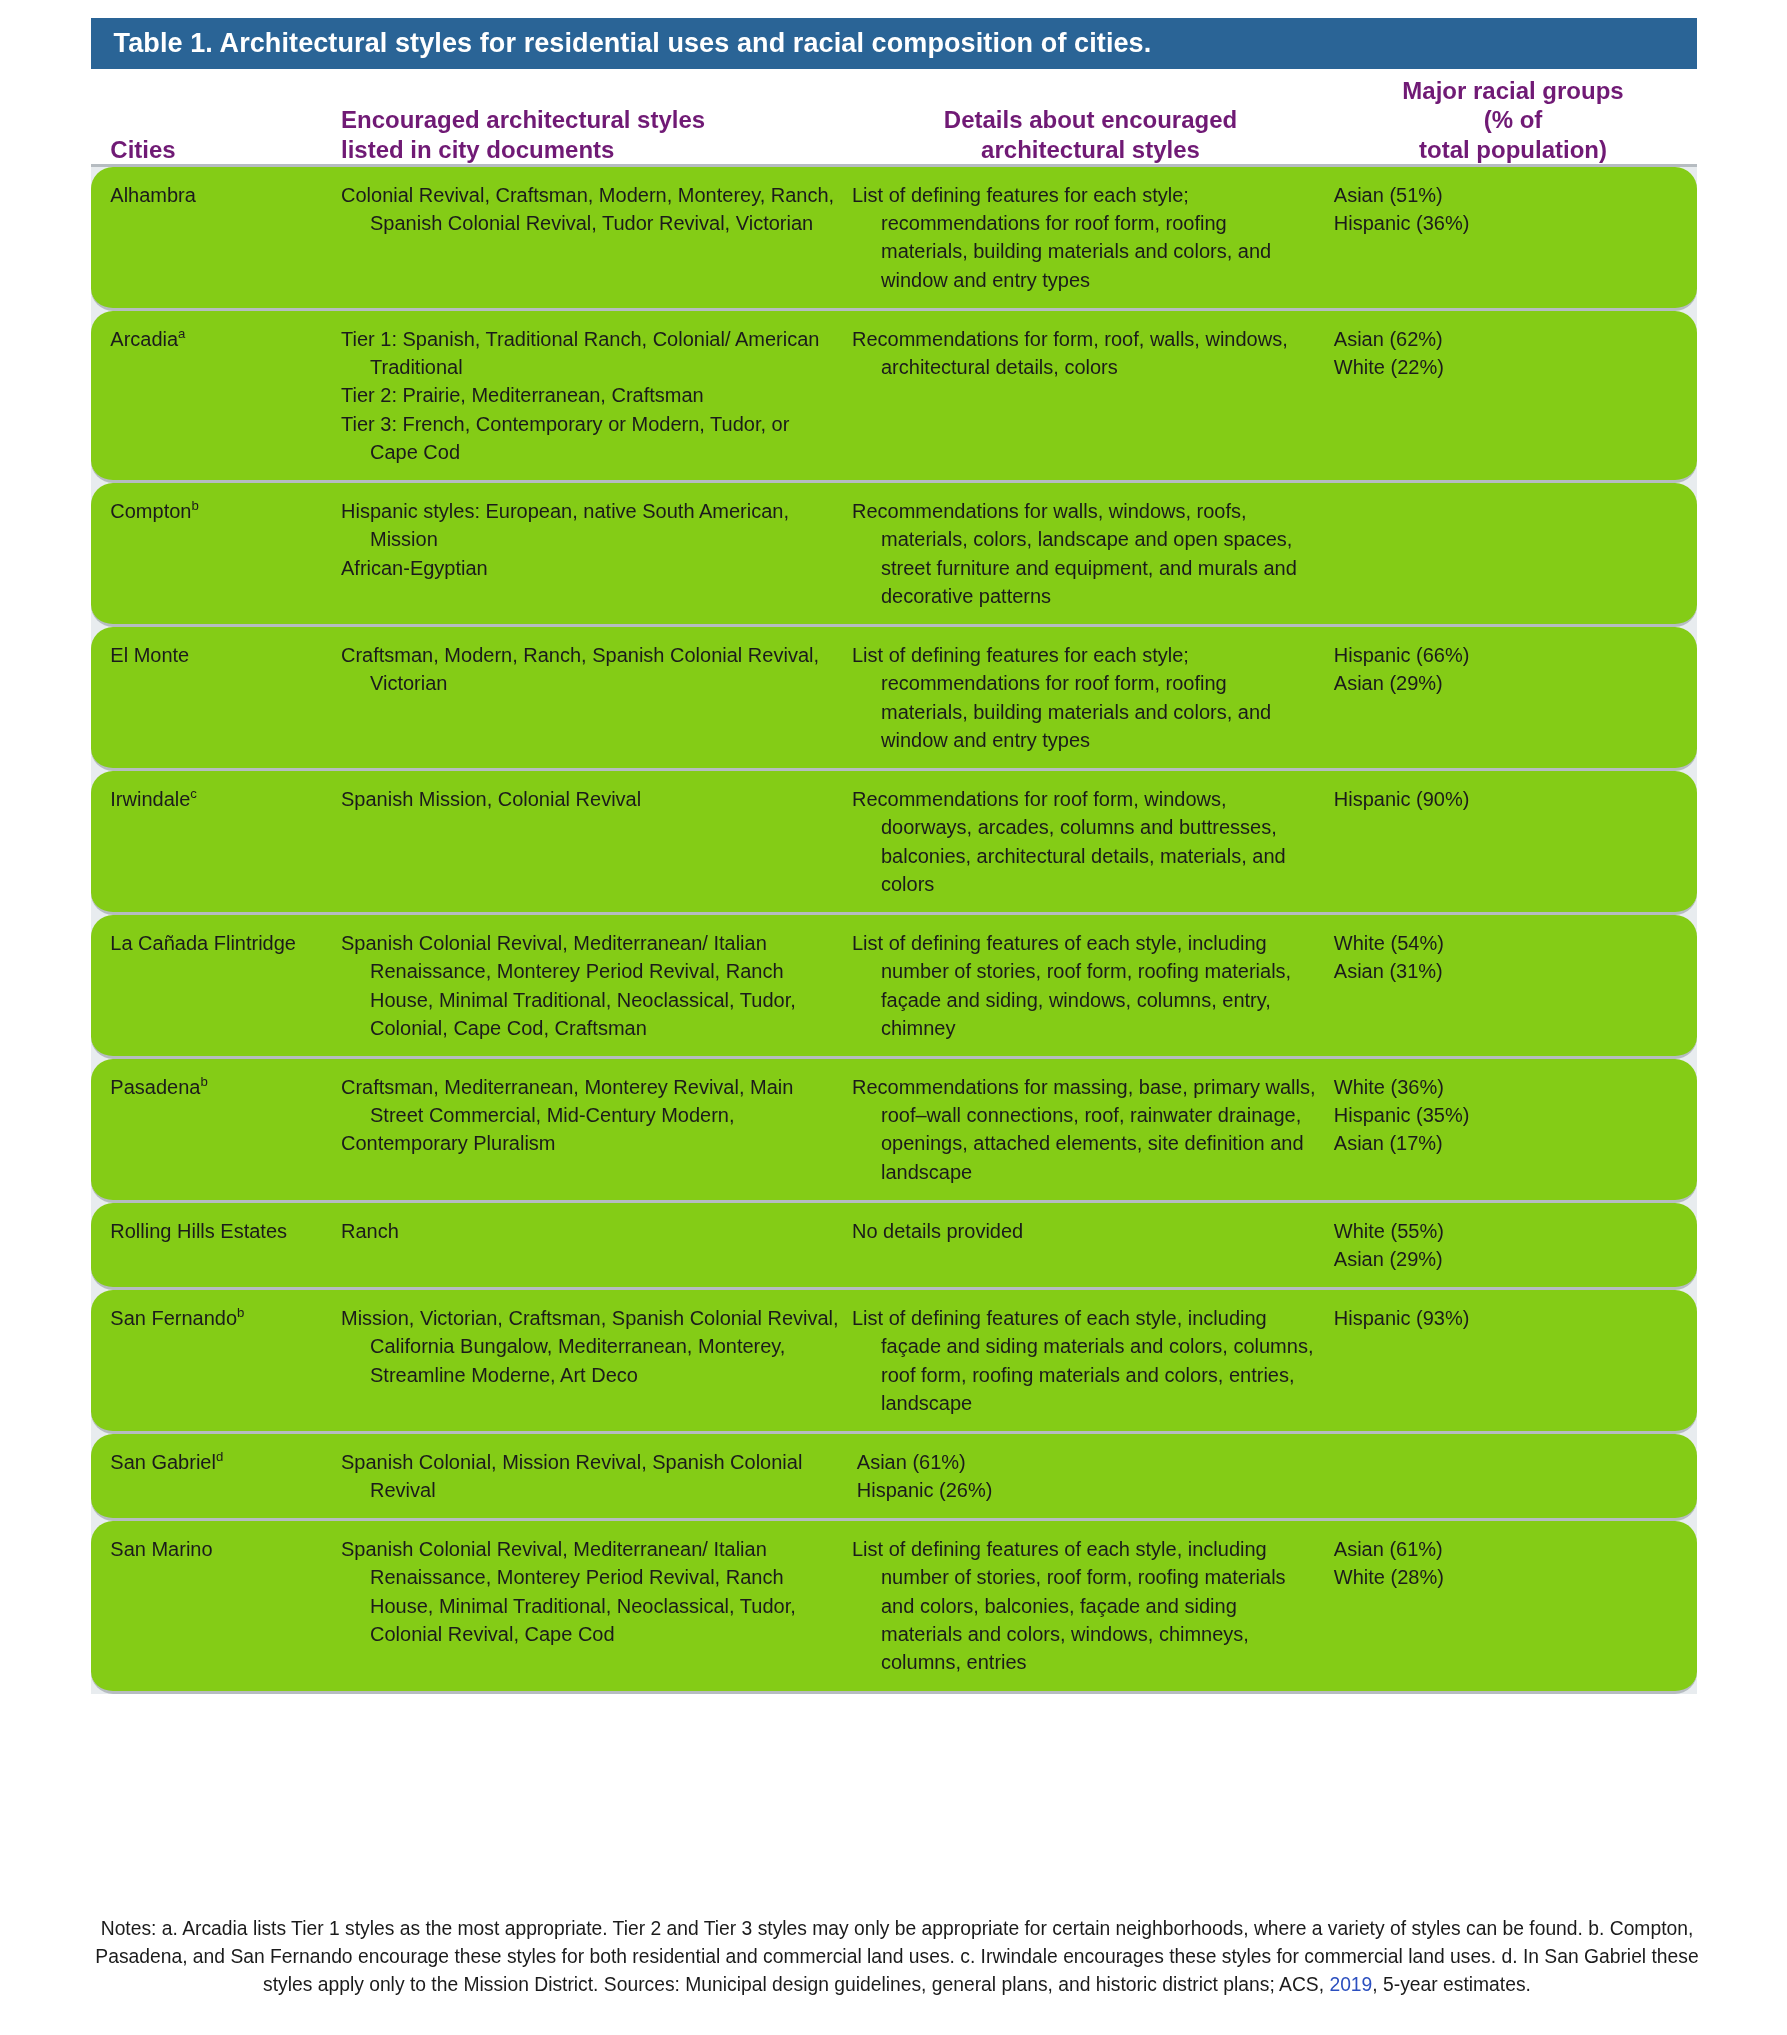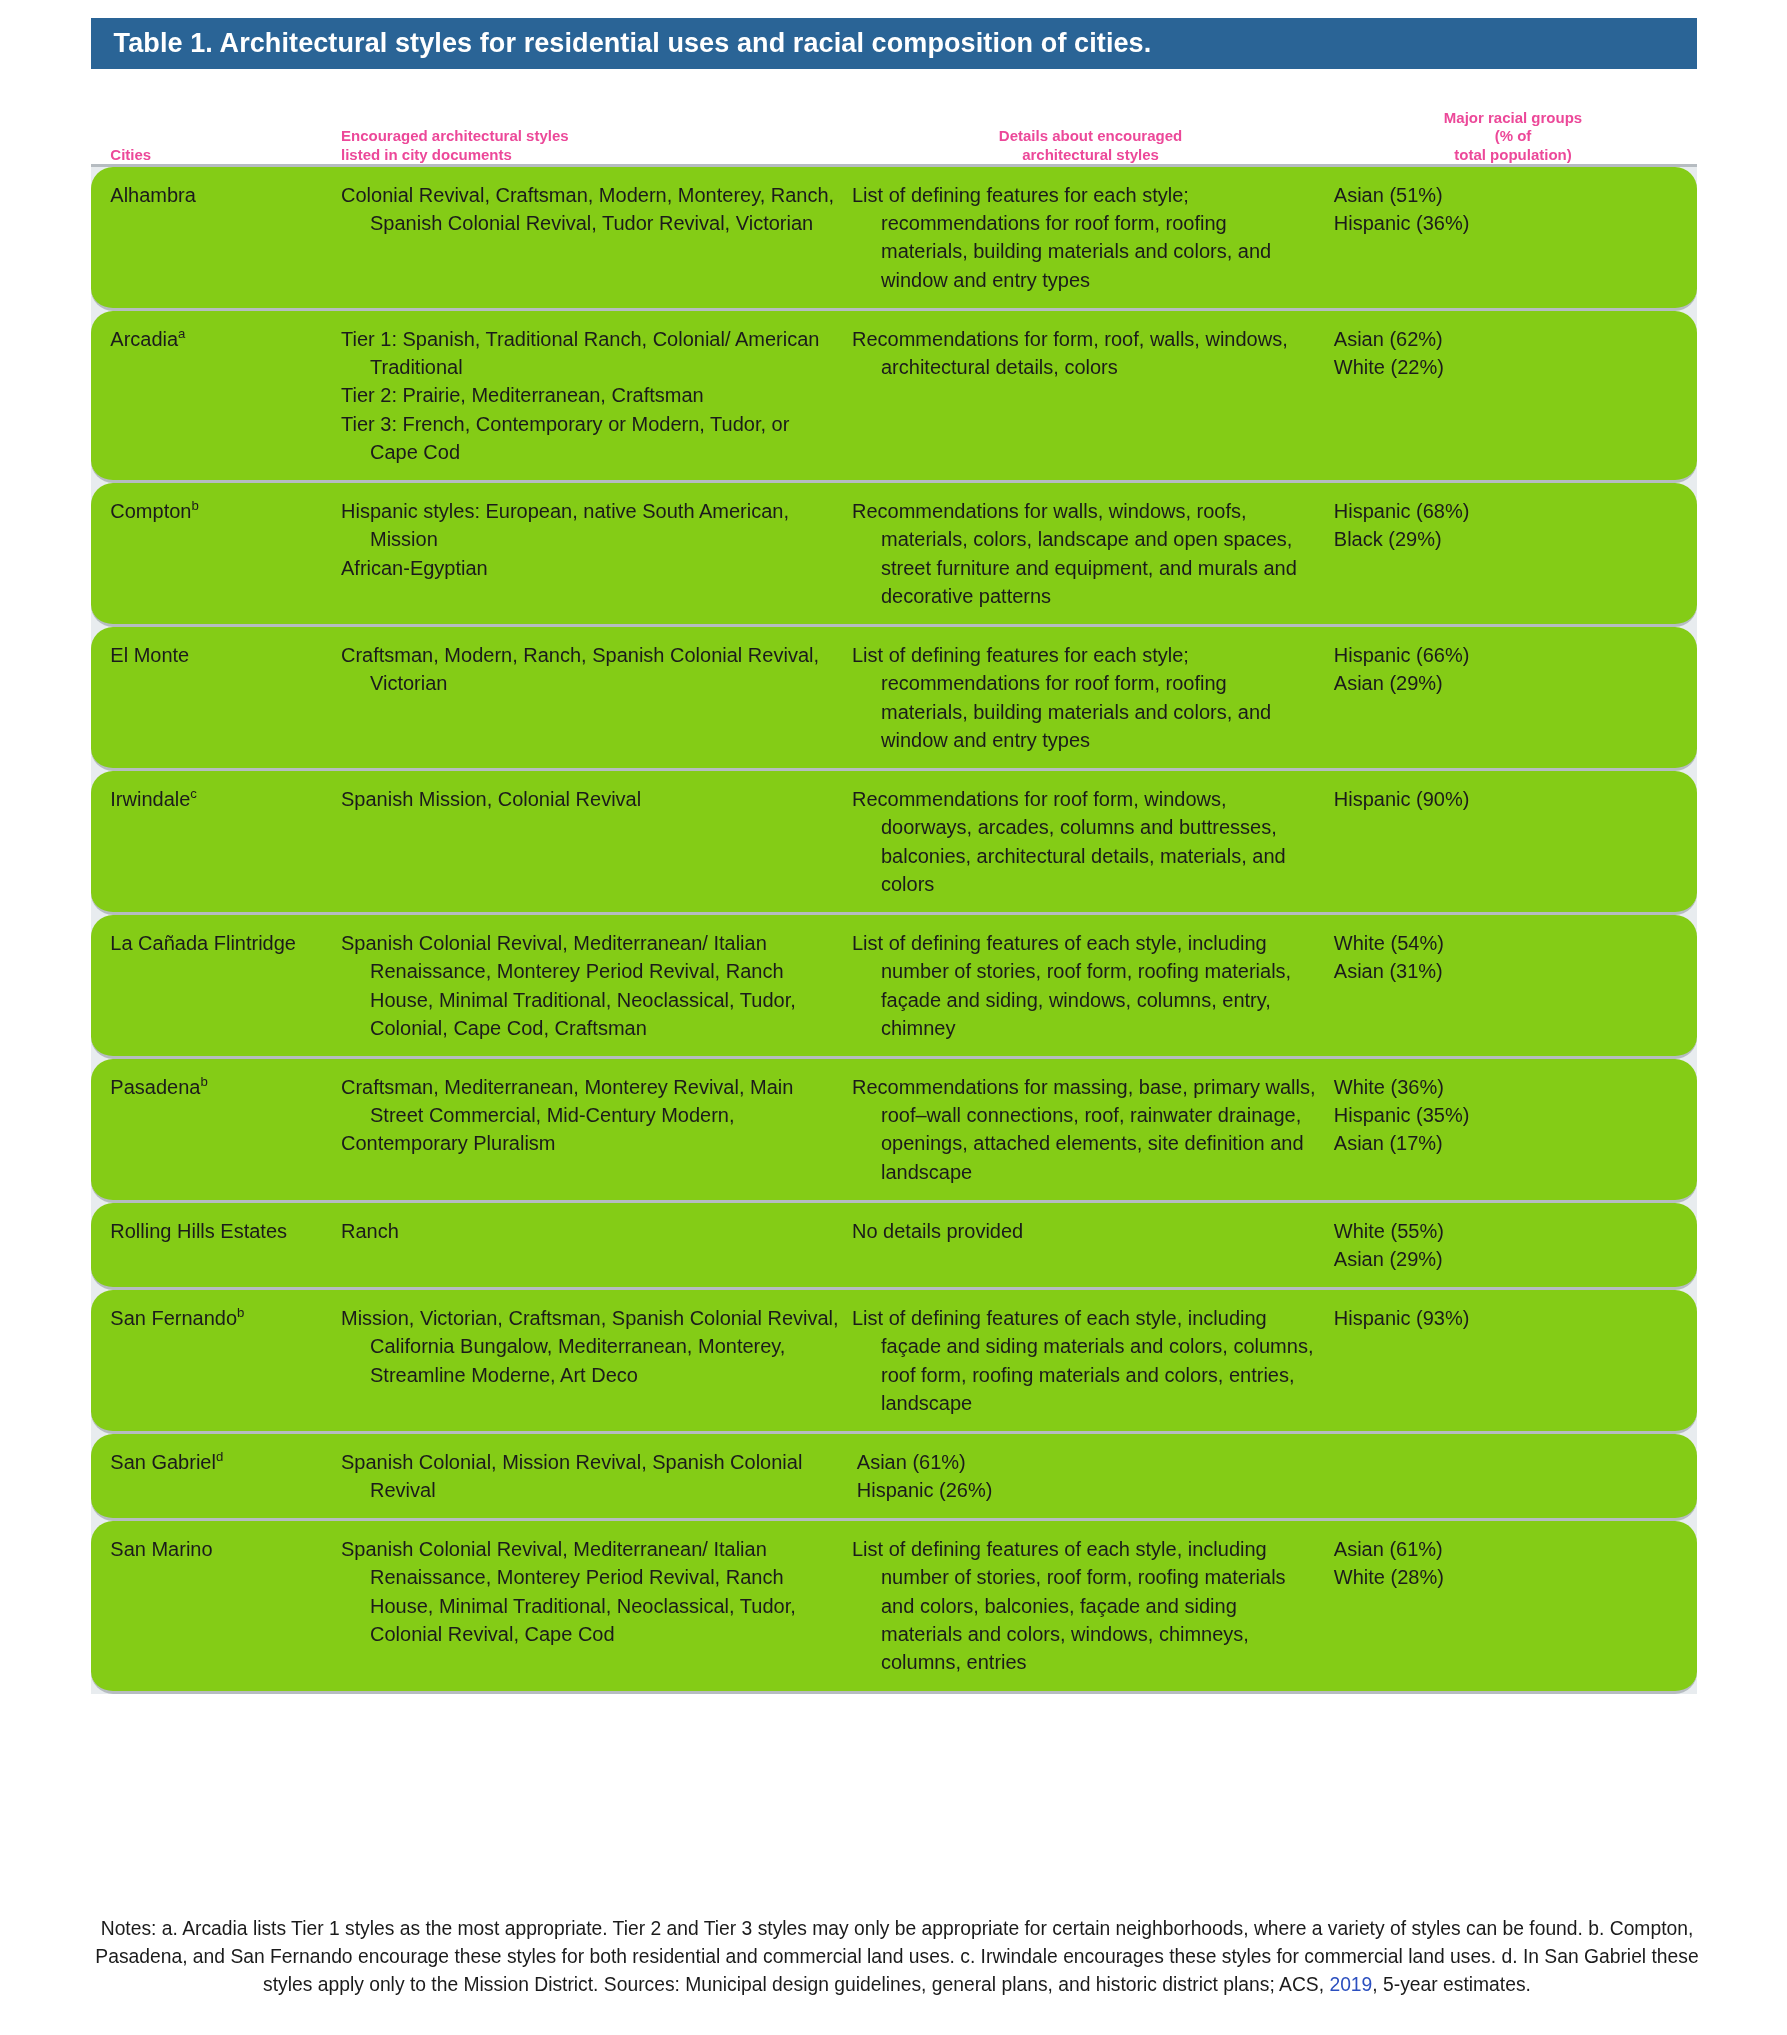--- a/index.html
+++ b/index.html
@@ -53,23 +53,23 @@
   }
 
   .colhead-row {
     display: flex;
     align-items: flex-end;
     height: 95px;
     padding-top: 6.4px;
     box-sizing: border-box;
   }
   .colhead {
-    color: #ec4899;
+    color: #701a75;
     font-weight: bold;
-    font-size: 15px;
+    font-size: 24px;
     line-height: 1.22;
     box-sizing: border-box;
   }
   .colhead.c-cities      { width: 250px; padding-left: 19.3px; text-align: left; }
   .colhead.c-styles      { width: 511px; }
   .colhead.c-details     { width: 477px; text-align: center; }
   .colhead.c-racial      { width: 368px; text-align: center; }
 
   
   .tbody {
@@ -199,24 +199,20 @@
           <div class="cell c-cities">
             <p class="plain">Compton<sup>b</sup></p>
           </div>
           <div class="cell c-styles">
             <p class="hang">Hispanic styles: European, native South American, Mission</p>
             <p class="hang">African-Egyptian</p>
           </div>
           <div class="cell c-details">
             <p class="hang">Recommendations for walls, windows, roofs, materials, colors, landscape and open spaces, street furniture and equipment, and murals and decorative patterns</p>
           </div>
-          <div class="cell c-racial">
-            <p class="racial-line">Hispanic (68%)</p>
-            <p class="racial-line">Black (29%)</p>
-          </div>
         </div>
         <div class="trow">
           <div class="cell c-cities">
             <p class="plain">El Monte</p>
           </div>
           <div class="cell c-styles">
             <p class="hang">Craftsman, Modern, Ranch, Spanish Colonial Revival, Victorian</p>
           </div>
           <div class="cell c-details">
             <p class="hang">List of defining features for each style; recommendations for roof form, roofing materials, building materials and colors, and window and entry types</p>

